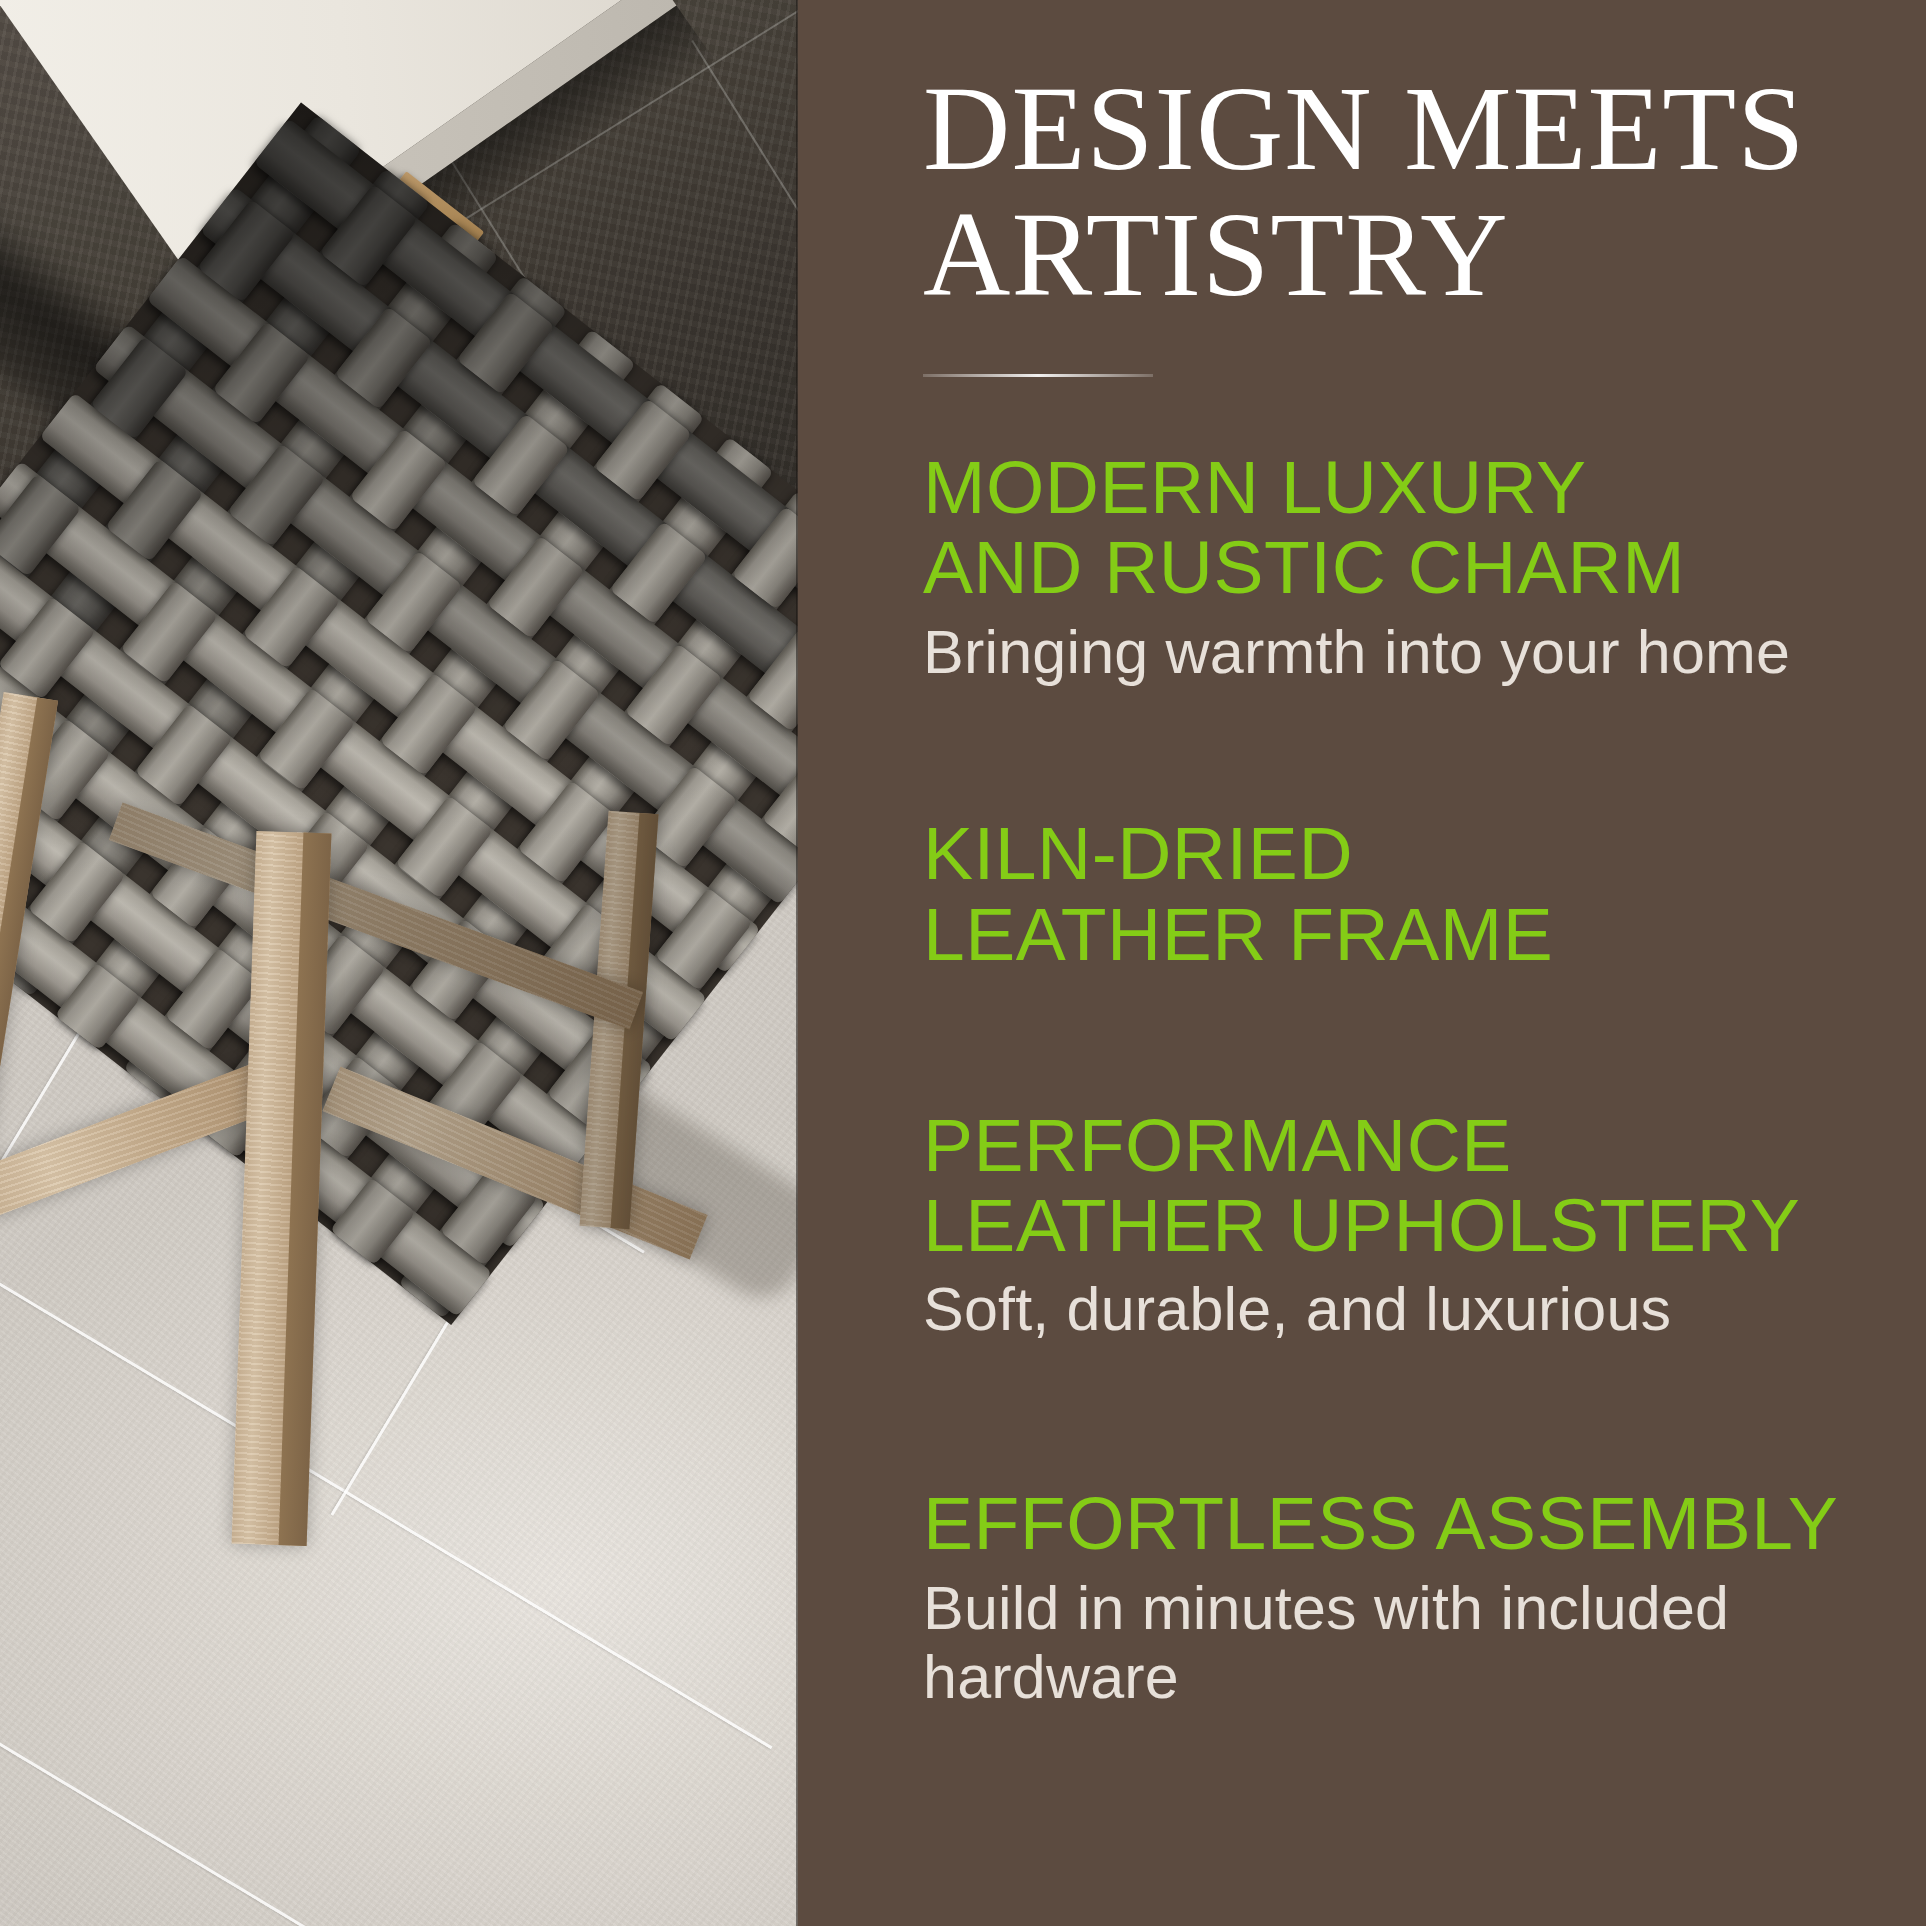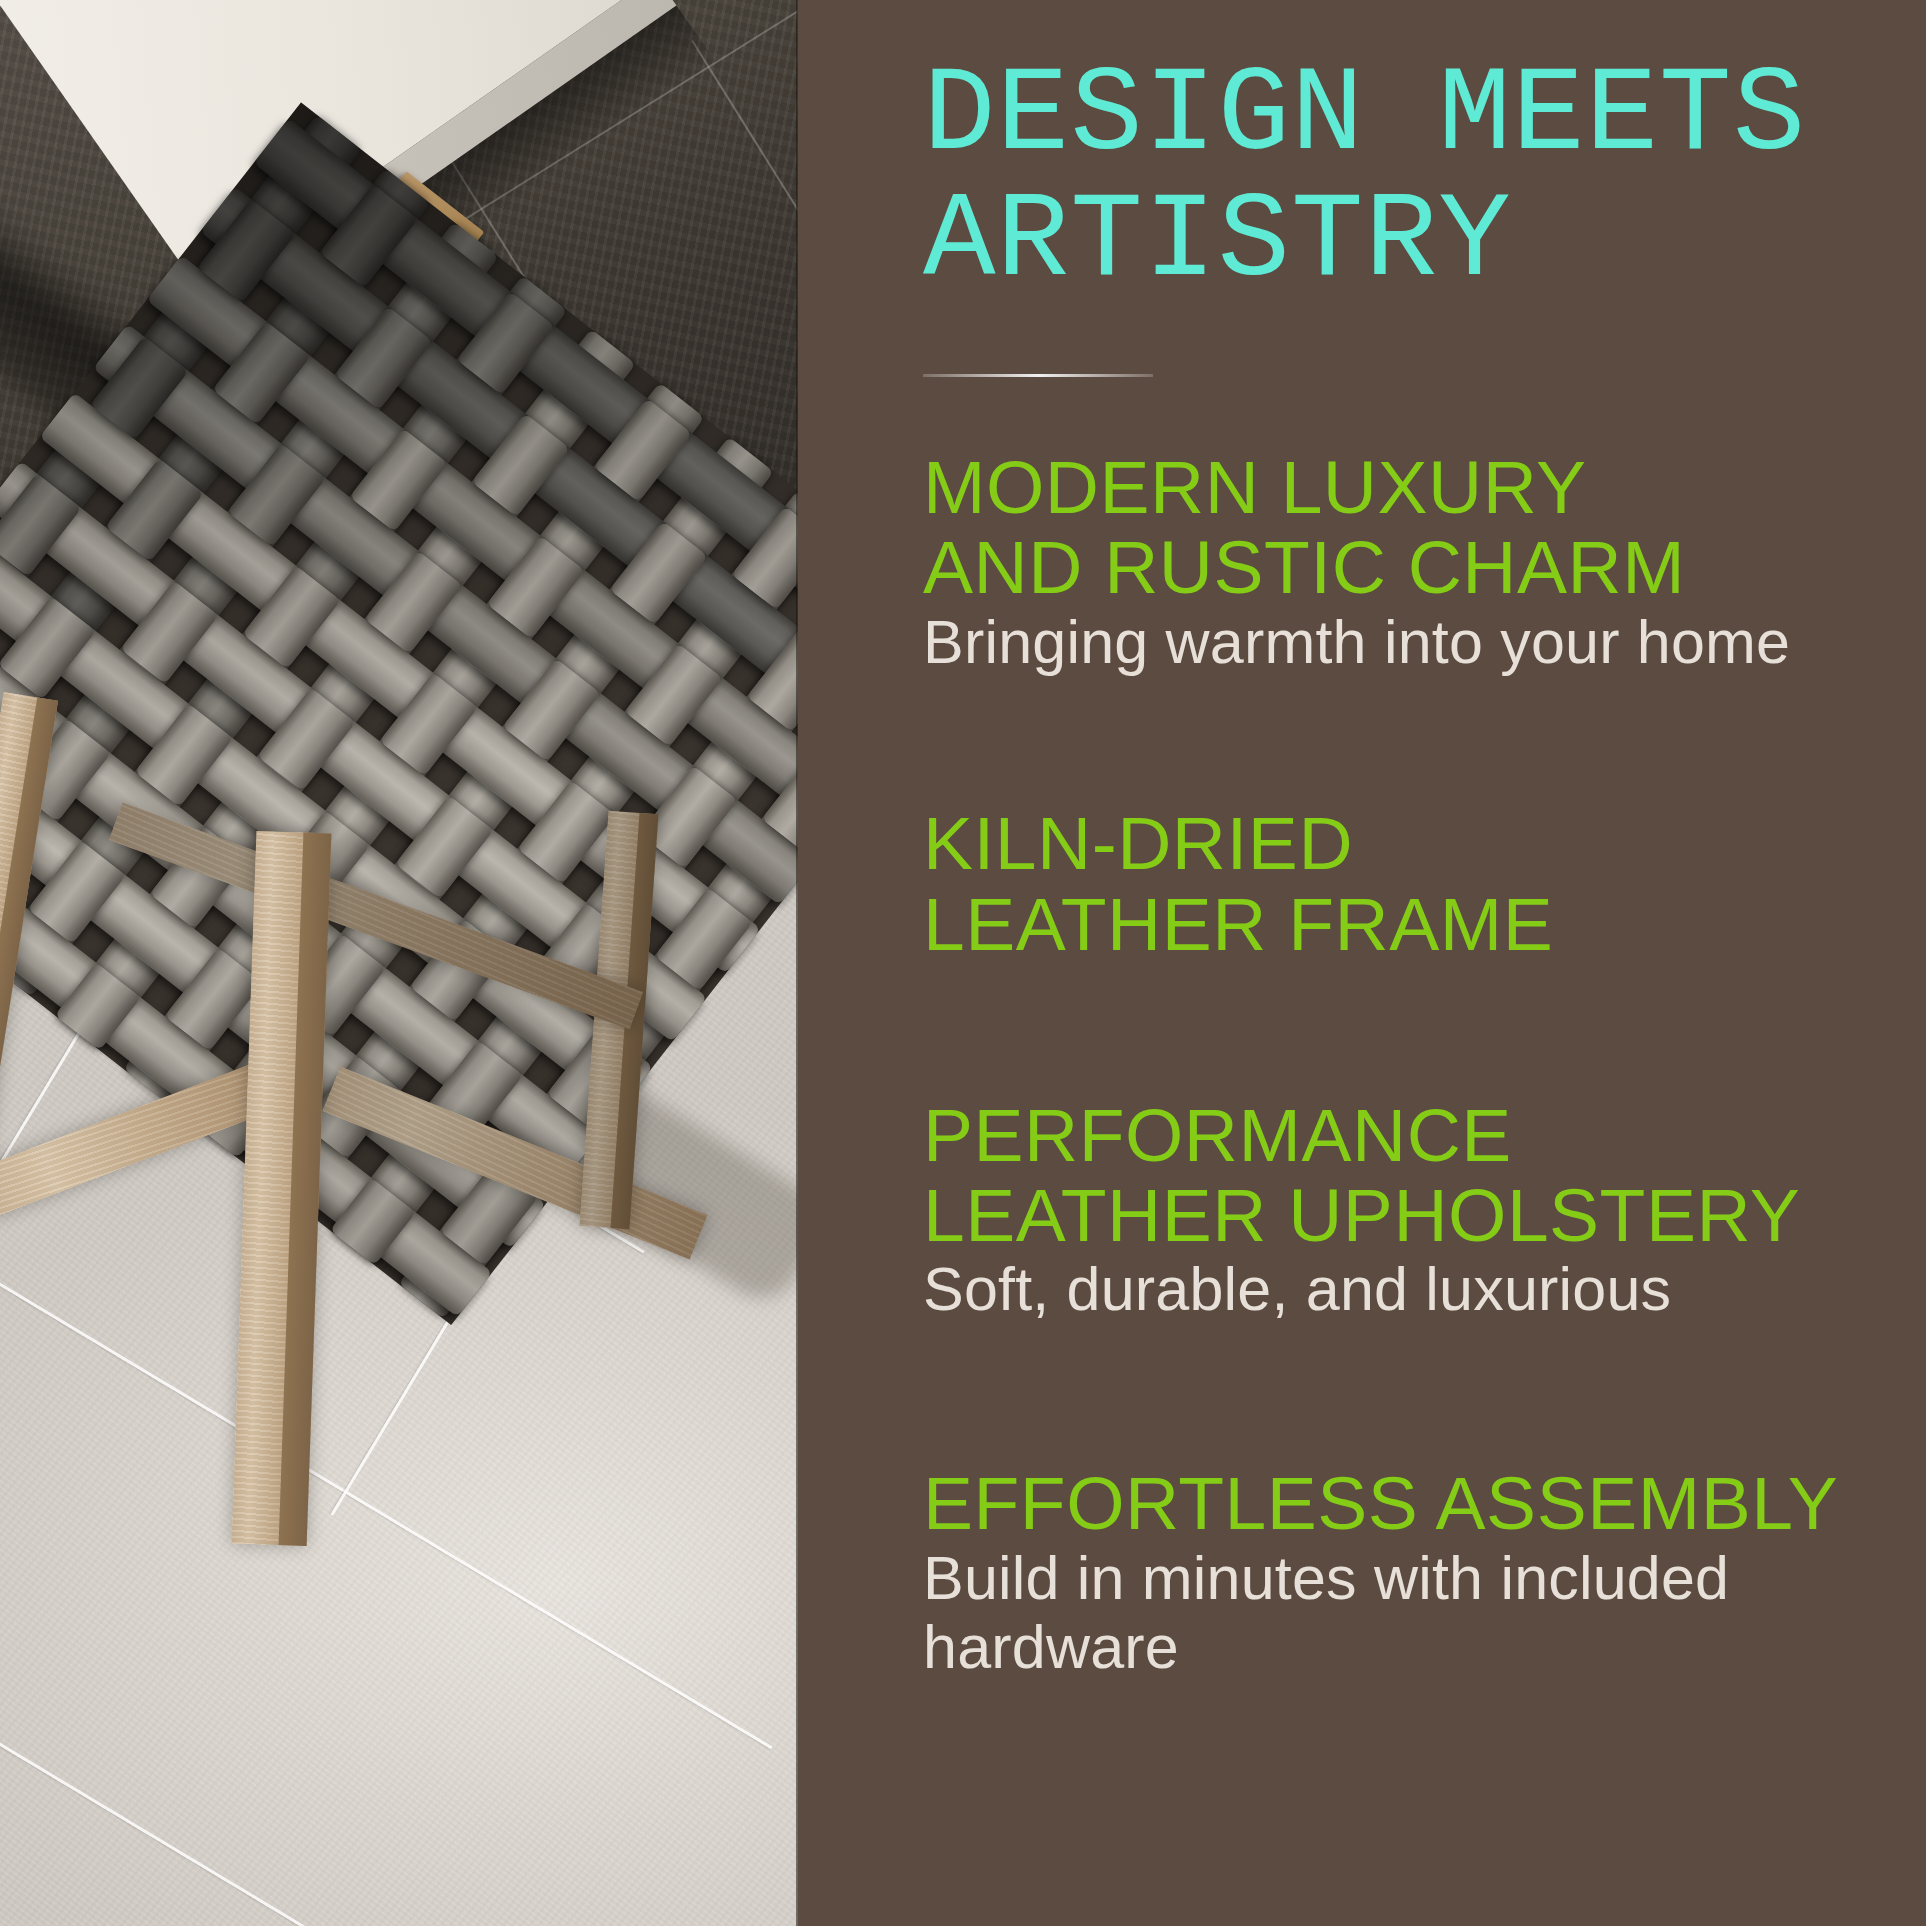--- a/index.html
+++ b/index.html
@@ -142,40 +142,40 @@
   }
 
   
   .panel{
     position:relative;width:1129px;height:1927px;
     background:#5C4B40;
     box-sizing:border-box;
     padding:0;
   }
   .title{
-    position:absolute;left:125px;top:53px;width:970px;
-    color:#5eead4;font-size:121px;line-height:1.04;letter-spacing:1px;
-    font-weight:300;font-family:Liberation Mono, monospace;
+    position:absolute;left:125px;top:66px;width:970px;
+    color:#ffffff;font-size:121px;line-height:1.04;letter-spacing:1px;
+    font-weight:300;font-family:Liberation Serif, serif;
     white-space:pre-line;
   }
   .divider{
     position:absolute;left:125px;top:374px;width:230px;height:3px;
     background:linear-gradient(90deg,rgba(255,255,255,.20),rgba(255,255,255,.92),rgba(255,255,255,.20));
   }
   .features{
     position:absolute;left:125px;top:447px;width:970px;
   }
   .feature{margin-bottom:0;}
   .f-head{
     color:#84cc16;font-size:75px;line-height:1.07;font-weight:300;letter-spacing:0.5px;
     white-space:pre-line;
   }
   .f-sub{
     color:#e7e0d9;font-size:61px;line-height:1.13;font-weight:300;letter-spacing:0.2px;
-    white-space:pre-line;
+    margin-top:10px;white-space:pre-line;
   }
   .gap1{height:127px;}
   .gap2{height:131px;}
   .gap3{height:139px;}
 </style>
 </head>
 <body>
 
 <div class="canvas">
 

